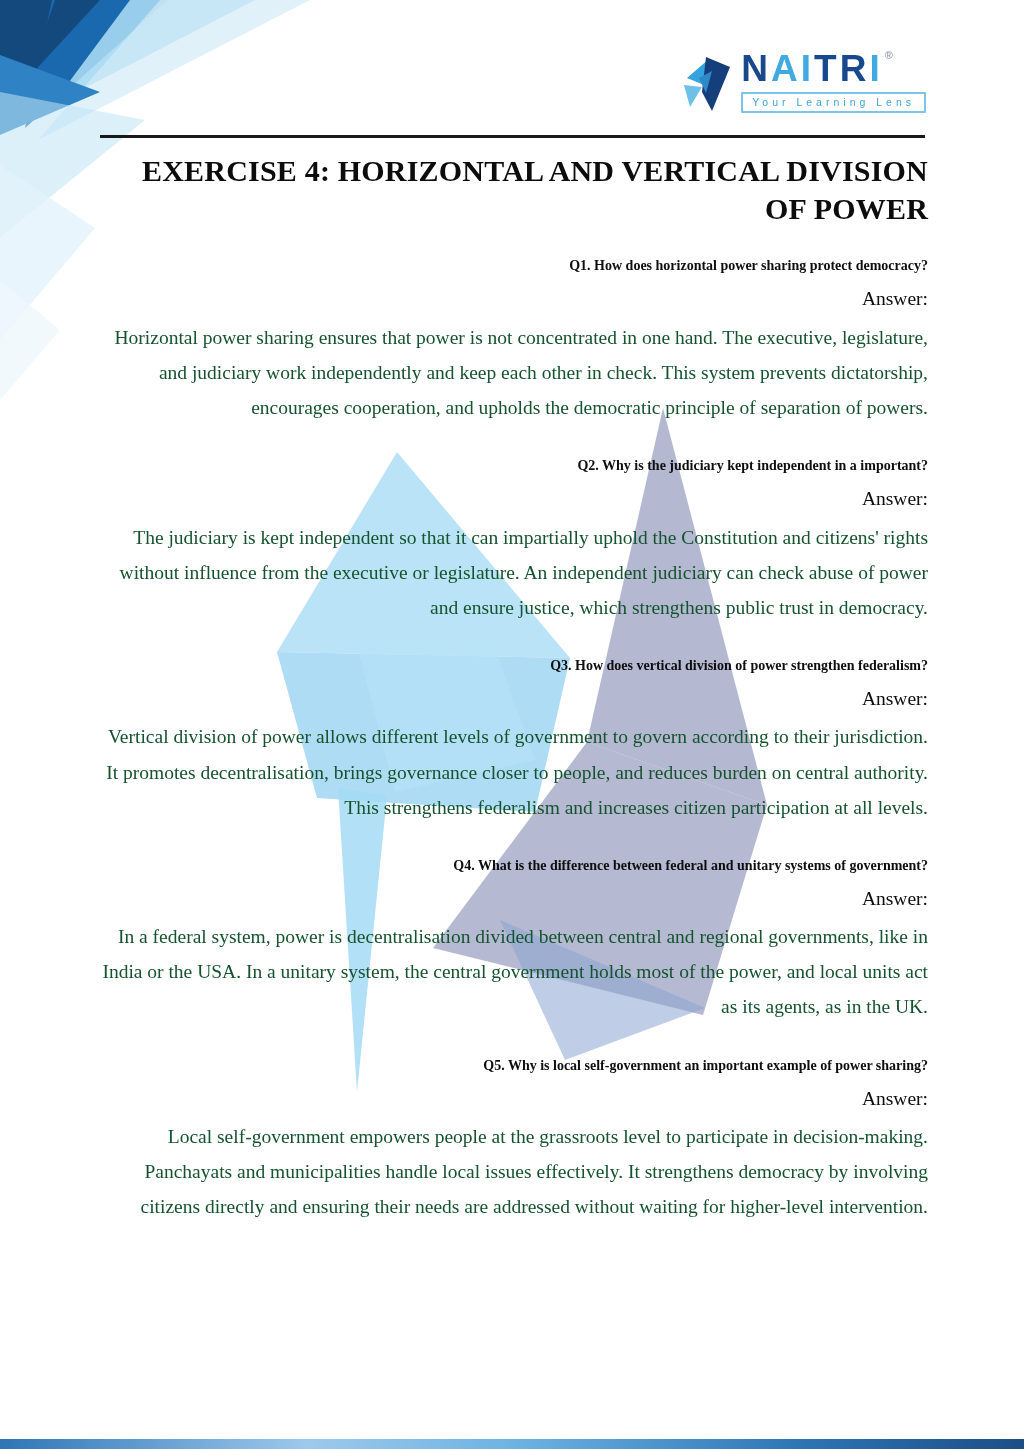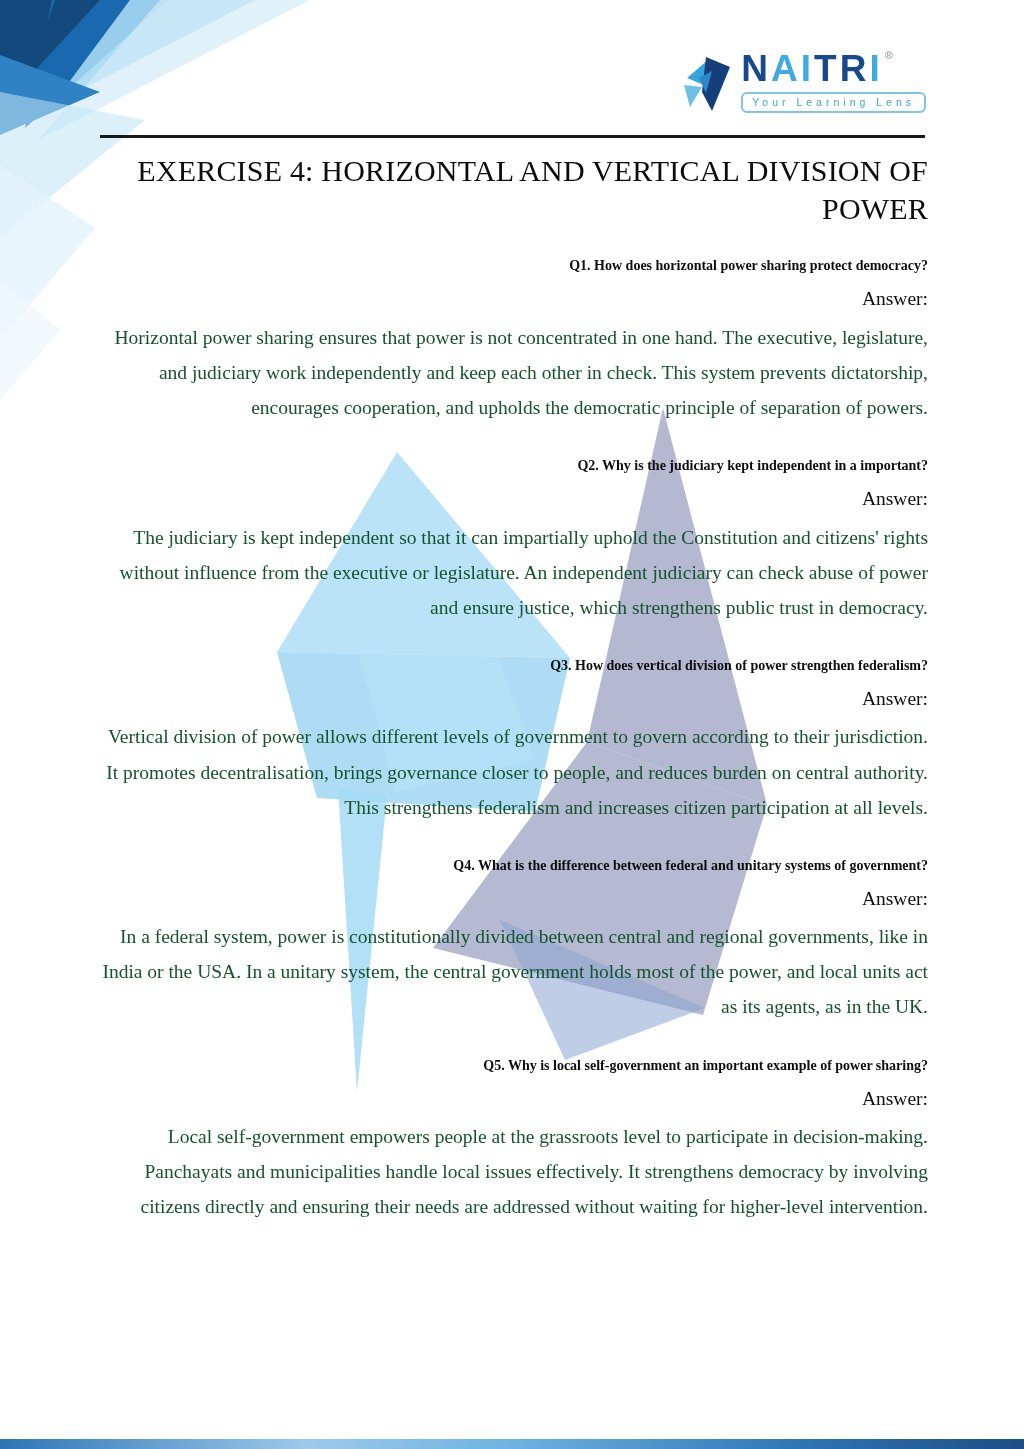--- a/index.html
+++ b/index.html
@@ -29,36 +29,36 @@
   .wordmark{
     font-family:"Liberation Sans", sans-serif;
     font-weight:bold;font-size:37px;line-height:1;
     letter-spacing:3px;display:flex;align-items:flex-start;
   }
   .wordmark .reg{
     font-size:11px;color:#9aa2ab;margin-left:2px;line-height:1;align-self:flex-start;
   }
   .tagline{
     margin-top:5px;
-    border:2px solid #7cc5e8;border-radius:6px;
+    border:2px solid #7cc5e8;border-radius:1px;
     padding:2px 9px 3px 9px;
     font-family:"Liberation Sans", sans-serif;
     font-size:10.5px;letter-spacing:4px;white-space:nowrap;
     color:#3fa3d9;
   }
   .rule{
     position:absolute;top:135px;left:100px;width:825px;height:3px;
     background:#191919;z-index:3;
   }
   
   .content{
     position:absolute;top:152px;left:97px;width:831px;z-index:1;
   }
   h1.doc-title{
-    font-size:30px;font-weight:normal;line-height:1.27;
+    font-size:30px;font-weight:bold;line-height:1.27;
     margin:0 0 28px 0;color:#0c0c0c;letter-spacing:0.2px;
   }
   .qa{margin:0 0 31px 0;}
   .q-heading{
     font-size:14px;font-weight:bold;margin:0 0 9px 0;line-height:1.45;color:#0e0e0e;
   }
   .answer-label{
     font-size:19.5px;font-weight:normal;margin:0 0 6px 0;line-height:1.45;color:#0e0e0e;
   }
   .answer-text{
@@ -127,21 +127,21 @@
 
   <section class="qa">
     <h2 class="q-heading">Q3. How does vertical division of power strengthen federalism?</h2>
     <div class="answer-label">Answer:</div>
     <p class="answer-text">Vertical division of power allows different levels of government to govern according to their jurisdiction. It promotes decentralisation, brings governance closer to people, and reduces burden on central authority. This strengthens federalism and increases citizen participation at all levels.</p>
   </section>
 
   <section class="qa">
     <h2 class="q-heading">Q4. What is the difference between federal and unitary systems of government?</h2>
     <div class="answer-label">Answer:</div>
-    <p class="answer-text">In a federal system, power is constitutionally divided between central and regional governments, like in India or the USA. In a unitary system, the central government holds most of the power, and local units act as its agents, as in the UK.</p>
+    <p class="answer-text">In a federal system, power is decentralisation divided between central and regional governments, like in India or the USA. In a unitary system, the central government holds most of the power, and local units act as its agents, as in the UK.</p>
   </section>
 
   <section class="qa">
     <h2 class="q-heading">Q5. Why is local self-government an important example of power sharing?</h2>
     <div class="answer-label">Answer:</div>
     <p class="answer-text">Local self-government empowers people at the grassroots level to participate in decision-making. Panchayats and municipalities handle local issues effectively. It strengthens democracy by involving citizens directly and ensuring their needs are addressed without waiting for higher-level intervention.</p>
   </section>
 </div>
   </div>
 

